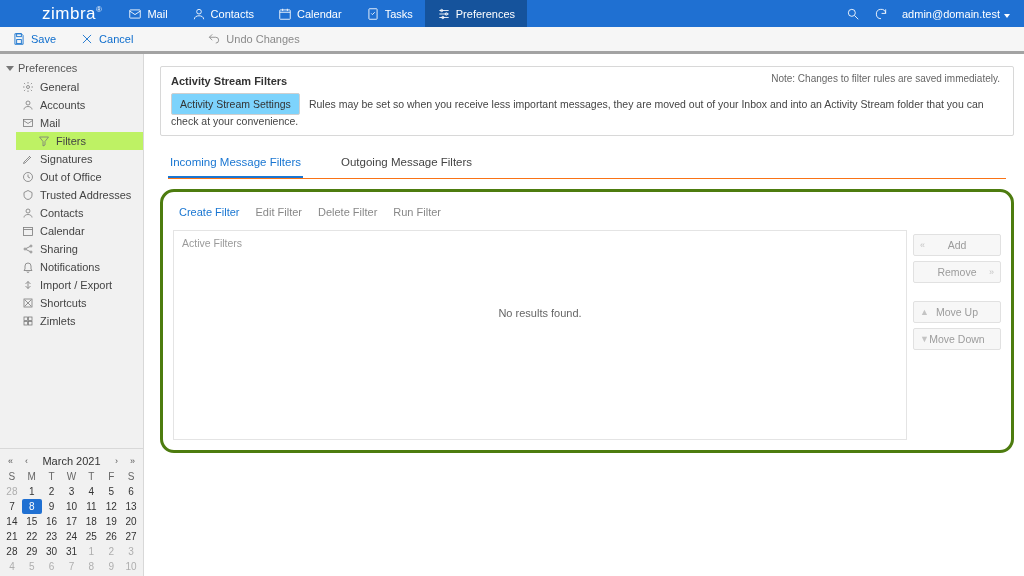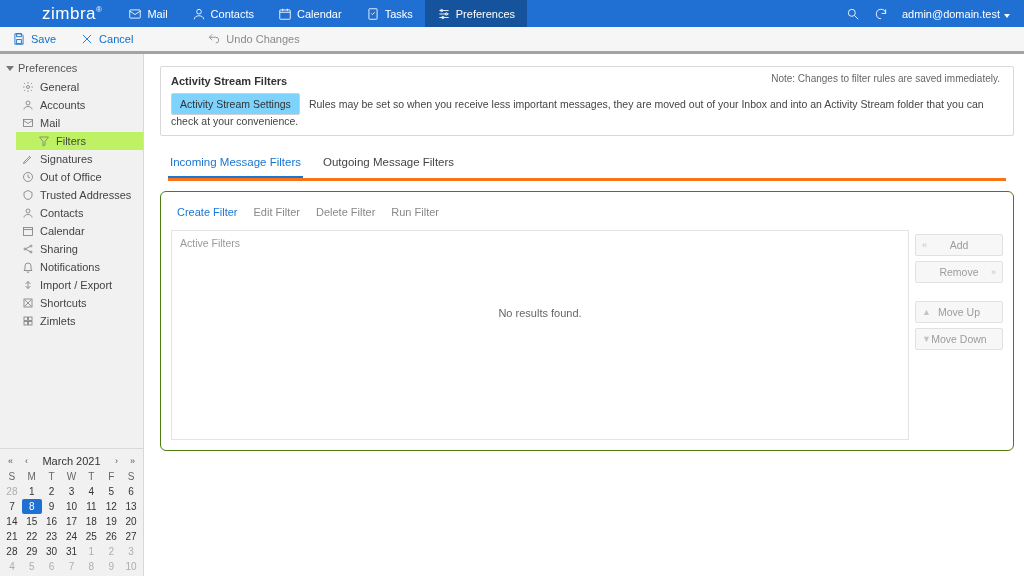--- a/index.html
+++ b/index.html
@@ -45,24 +45,24 @@
   .mc-day{font-size:10px;padding:2px 0;color:#333;cursor:pointer;}
   .mc-day.dim{color:#aeaeae;}
   .mc-day.today{background:#1F70D2;color:#fff;border-radius:2px;}
   
   .main{flex:1;padding:12px 10px 10px 16px;overflow:auto;}
   .panel{border:1px solid #d8d8d8;border-radius:2px;margin-bottom:12px;padding:8px 10px;position:relative;}
   .panel-title{font-weight:bold;font-size:11px;margin-bottom:6px;}
   .panel-note{position:absolute;right:13px;top:6px;font-size:10px;color:#666;}
   .streambtn{display:inline-block;border:1px solid #cfcfcf;border-radius:2px;padding:4px 8px;font-size:10.5px;cursor:pointer;background:#7dd3fc;}
   .streamdesc{font-size:10.5px;color:#444;margin-left:6px;}
-  .tabs{display:flex;gap:18px;border-bottom:3px solid #f97316;margin:0 8px 10px 8px;}
+  .tabs{display:flex;gap:36px;border-bottom:1px solid #f97316;margin:0 8px 10px 8px;}
   .tab{padding:8px 2px;font-size:11.5px;color:#444;cursor:pointer;border-bottom:2px solid transparent;}
   .tab.active{color:#1976d2;border-bottom-color:#1976d2;}
-  .filterarea{border:1px solid #4d7c0f;border-radius:6px;padding:10px 10px;}
+  .filterarea{border:3px solid #4d7c0f;border-radius:14px;padding:10px 10px;}
   .filteractions{display:flex;gap:16px;font-size:11px;color:#888;margin:4px 0 12px 6px;}
   .fact{cursor:pointer;}
   .fact.primary{color:#1976d2;}
   .lists{display:flex;gap:6px;}
   .listbox{flex:1;border:1px solid #e4e4e4;height:210px;position:relative;}
   .listlabel{color:#9a9a9a;font-size:10.5px;padding:6px 8px;}
   .listempty{color:#666;font-size:11px;text-align:center;margin-top:52px;}
   .midbtns{width:88px;display:flex;flex-direction:column;gap:5px;padding-top:4px;}
   .mbtn{border:1px solid #e1e1e1;background:#f7f7f7;color:#9c9c9c;font-size:10.5px;padding:4px 0;text-align:center;cursor:pointer;border-radius:2px;position:relative;}
   .mbtn .arr{position:absolute;top:50%;transform:translateY(-50%);font-size:9px;color:#c4c4c4;}

